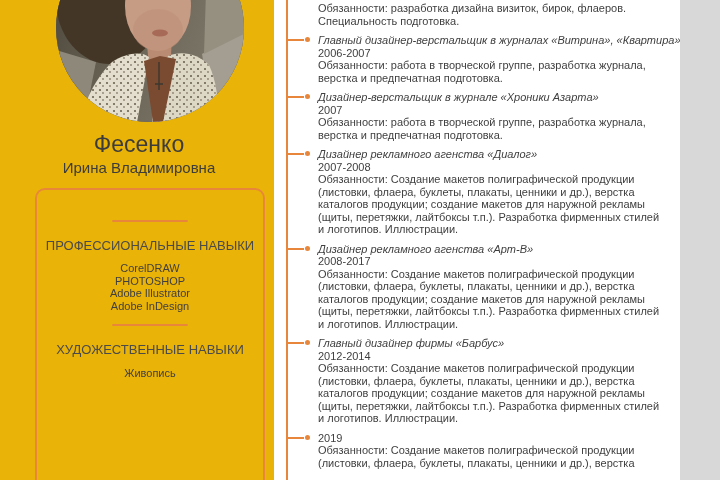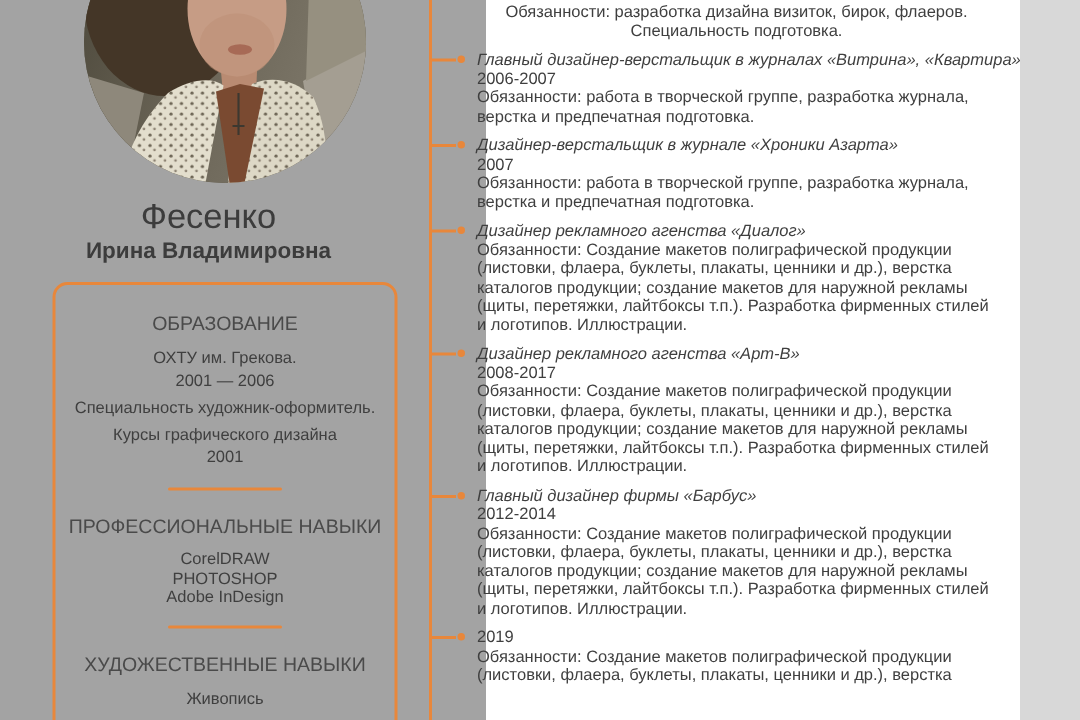--- a/index.html
+++ b/index.html
@@ -3,33 +3,33 @@
 <meta charset="utf-8">
 <style>
   html,body{margin:0;padding:0;}
   body{
     width:720px;height:480px;overflow:hidden;background:#ffffff;
     font-family:"Liberation Sans", sans-serif;
   }
   .page{position:relative;width:720px;height:480px;background:#ffffff;}
 
   
-  .sidebar{position:absolute;left:0;top:0;width:324px;height:480px;background:#a3a3a3;}
+  .sidebar{position:absolute;left:0;top:0;width:274px;height:480px;background:#eab308;}
   .photo{
     position:absolute;left:56px;top:-66px;width:188px;height:188px;
     border-radius:50%;overflow:hidden;background:#5d5849;
   }
   .photo svg{display:block;width:188px;height:188px;}
   .name-last{
     position:absolute;left:0;top:131px;width:278px;text-align:center;
     font-size:23px;line-height:26px;color:#3c3c3c;
   }
   .name-first{
     position:absolute;left:0;top:159px;width:278px;text-align:center;
-    font-size:15px;line-height:18px;color:#3c3c3c;font-weight:bold;
+    font-size:15px;line-height:18px;color:#3c3c3c;
   }
   .info-box{
     position:absolute;left:35px;top:188px;width:230px;height:330px;
     box-sizing:border-box;border:2px solid #e8873b;border-radius:10px;
     padding-top:18px;text-align:center;color:#3f3f3f;
   }
   .sec-title{font-size:13px;line-height:16px;color:#4a4a4a;margin-bottom:8px;}
   .sec-line{font-size:11px;line-height:15px;}
   .sec-line.gap{margin-top:3px;}
   .sec-line.tight{line-height:12.5px;}
@@ -39,21 +39,21 @@
   .tl-line{position:absolute;left:286px;top:0;width:2px;height:480px;background:#e8873b;}
   .entries{
     position:absolute;left:318px;top:2px;width:346px;
     font-size:11px;line-height:12.5px;color:#3f3f3f;
   }
   .entry{position:relative;}
   .entry + .entry{margin-top:7px;}
   .connector{position:absolute;left:-32px;top:5px;width:18px;height:2px;background:#e8873b;}
   .dot{position:absolute;left:-13px;top:3px;width:5px;height:5px;border-radius:50%;background:#e8873b;}
   .e-title{white-space:nowrap;font-style:italic;}
-  .intro-line{white-space:nowrap;text-align:center;}
+  .intro-line{white-space:nowrap;}
 
   
   .right-strip{position:absolute;left:680px;top:0;width:40px;height:480px;background:#d8d8d8;}
 </style>
 </head>
 <body>
 
 <div class="page">
 
   <aside class="sidebar">
@@ -97,35 +97,28 @@
 
         <path d="M103,128 L103,146 M99,150 L107,150 M103,145 L103,156" stroke="#3c3830" stroke-width="1.4" fill="none"></path>
       </svg>
     </div>
 
     <div class="name-last">Фесенко</div>
     <div class="name-first">Ирина Владимировна</div>
 
     <div class="info-box">
 
-      <div class="sec">
-        <div class="sec-title">ОБРАЗОВАНИЕ</div>
-        <div class="sec-line">ОХТУ им. Грекова.</div>
-        <div class="sec-line">2001 — 2006</div>
-        <div class="sec-line gap">Специальность художник-оформитель.</div>
-        <div class="sec-line gap">Курсы графического дизайна</div>
-        <div class="sec-line">2001</div>
-      </div>
 
       <div class="divider"></div>
 
       <div class="sec">
         <div class="sec-title">ПРОФЕССИОНАЛЬНЫЕ НАВЫКИ</div>
         <div class="sec-line tight">CorelDRAW</div>
         <div class="sec-line tight">PHOTOSHOP</div>
+        <div class="sec-line tight">Adobe Illustrator</div>
         <div class="sec-line tight">Adobe InDesign</div>
       </div>
 
       <div class="divider"></div>
 
       <div class="sec">
         <div class="sec-title">ХУДОЖЕСТВЕННЫЕ НАВЫКИ</div>
         <div class="sec-line">Живопись</div>
       </div>
 
@@ -155,20 +148,21 @@
         <span class="dot"></span>
         <div class="e-title">Дизайнер-верстальщик в журнале «Хроники Азарта»</div>
         <div class="e-period">2007</div>
         <div class="e-duties">Обязанности: работа в творческой группе, разработка журнала, верстка и предпечатная подготовка.</div>
       </article>
 
       <article class="entry">
         <span class="connector"></span>
         <span class="dot"></span>
         <div class="e-title">Дизайнер рекламного агенства «Диалог»</div>
+        <div class="e-period">2007-2008</div>
         <div class="e-duties">Обязанности: Создание макетов полиграфической продукции (листовки, флаера, буклеты, плакаты, ценники и др.), верстка каталогов продукции; создание макетов для наружной рекламы (щиты, перетяжки, лайтбоксы т.п.).  Разработка фирменных стилей и логотипов. Иллюстрации.</div>
       </article>
 
       <article class="entry">
         <span class="connector"></span>
         <span class="dot"></span>
         <div class="e-title">Дизайнер рекламного агенства «Арт-В»</div>
         <div class="e-period">2008-2017</div>
         <div class="e-duties">Обязанности: Создание макетов полиграфической продукции (листовки, флаера, буклеты, плакаты, ценники и др.), верстка каталогов продукции; создание макетов для наружной рекламы (щиты, перетяжки, лайтбоксы т.п.).  Разработка фирменных стилей и логотипов. Иллюстрации.</div>
       </article>

